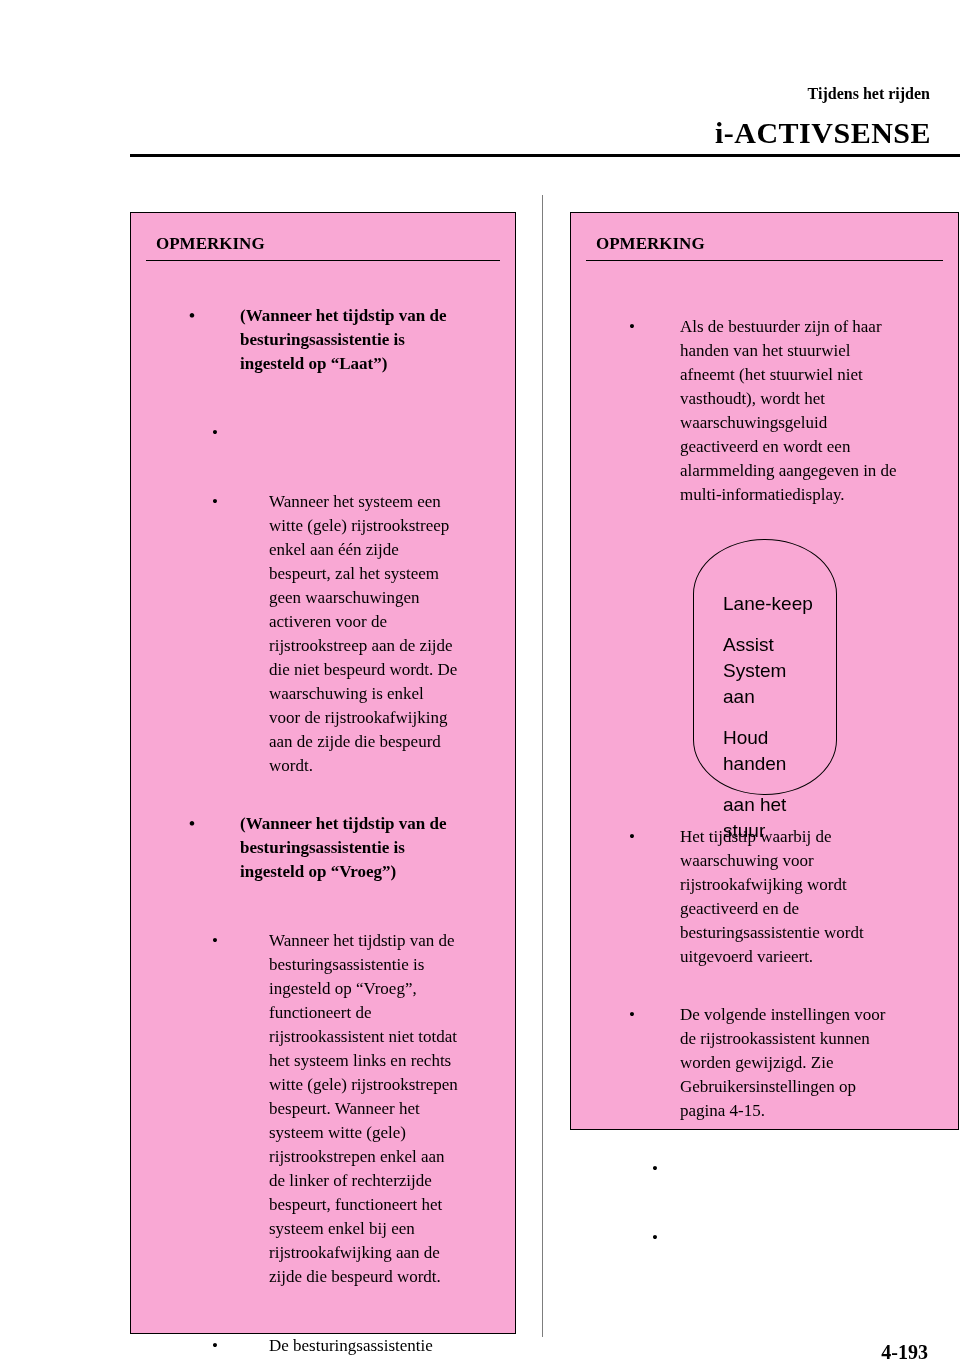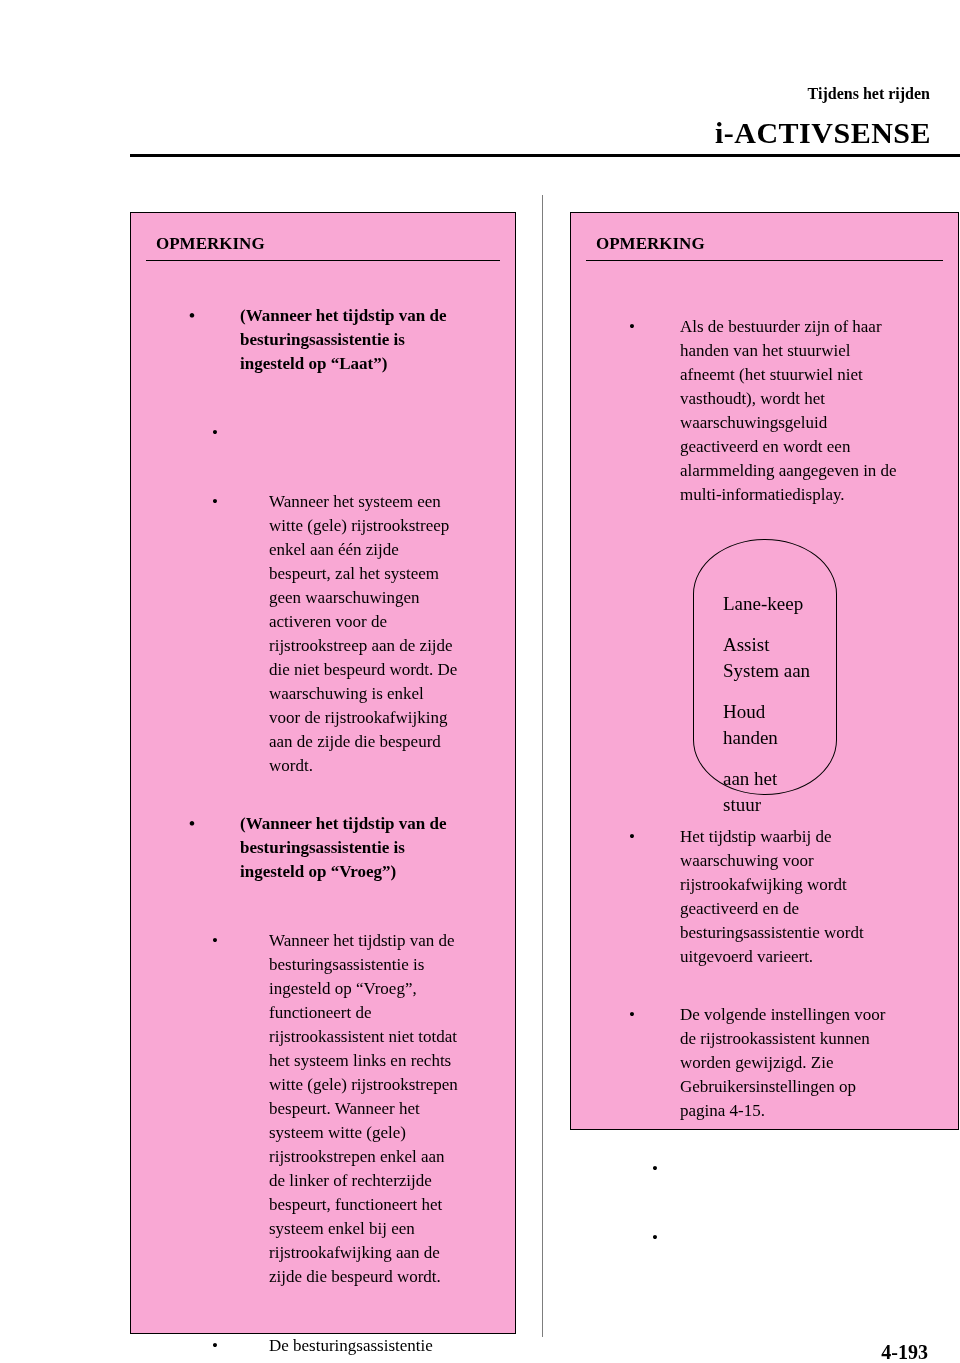--- a/index.html
+++ b/index.html
@@ -44,21 +44,21 @@
   .l2 { padding-left:23px; }
   .l2 .dot { flex:0 0 27px; }
   .bold { font-weight:bold; }
   .grp { margin-top:4px; }
   .display {
     width:144px; height:256px;
     border:1px solid #000;
     border-radius:50% / 55px;
     margin:17px auto 15px auto;
     padding:36px 6px 0 14px;
-    font-family:Liberation Serif, serif;
+    font-family:Liberation Sans, sans-serif;
     font-size:19px; line-height:26px;
   }
   .page-num {
     position:absolute; top:1296px; right:47px;
     font-size:20px; font-weight:bold;
   }
   .watermark {
     position:absolute; top:1329px; right:24px;
     font-family:"Liberation Sans","DejaVu Sans",sans-serif;
     font-size:21px; color:#0c4a6e;

